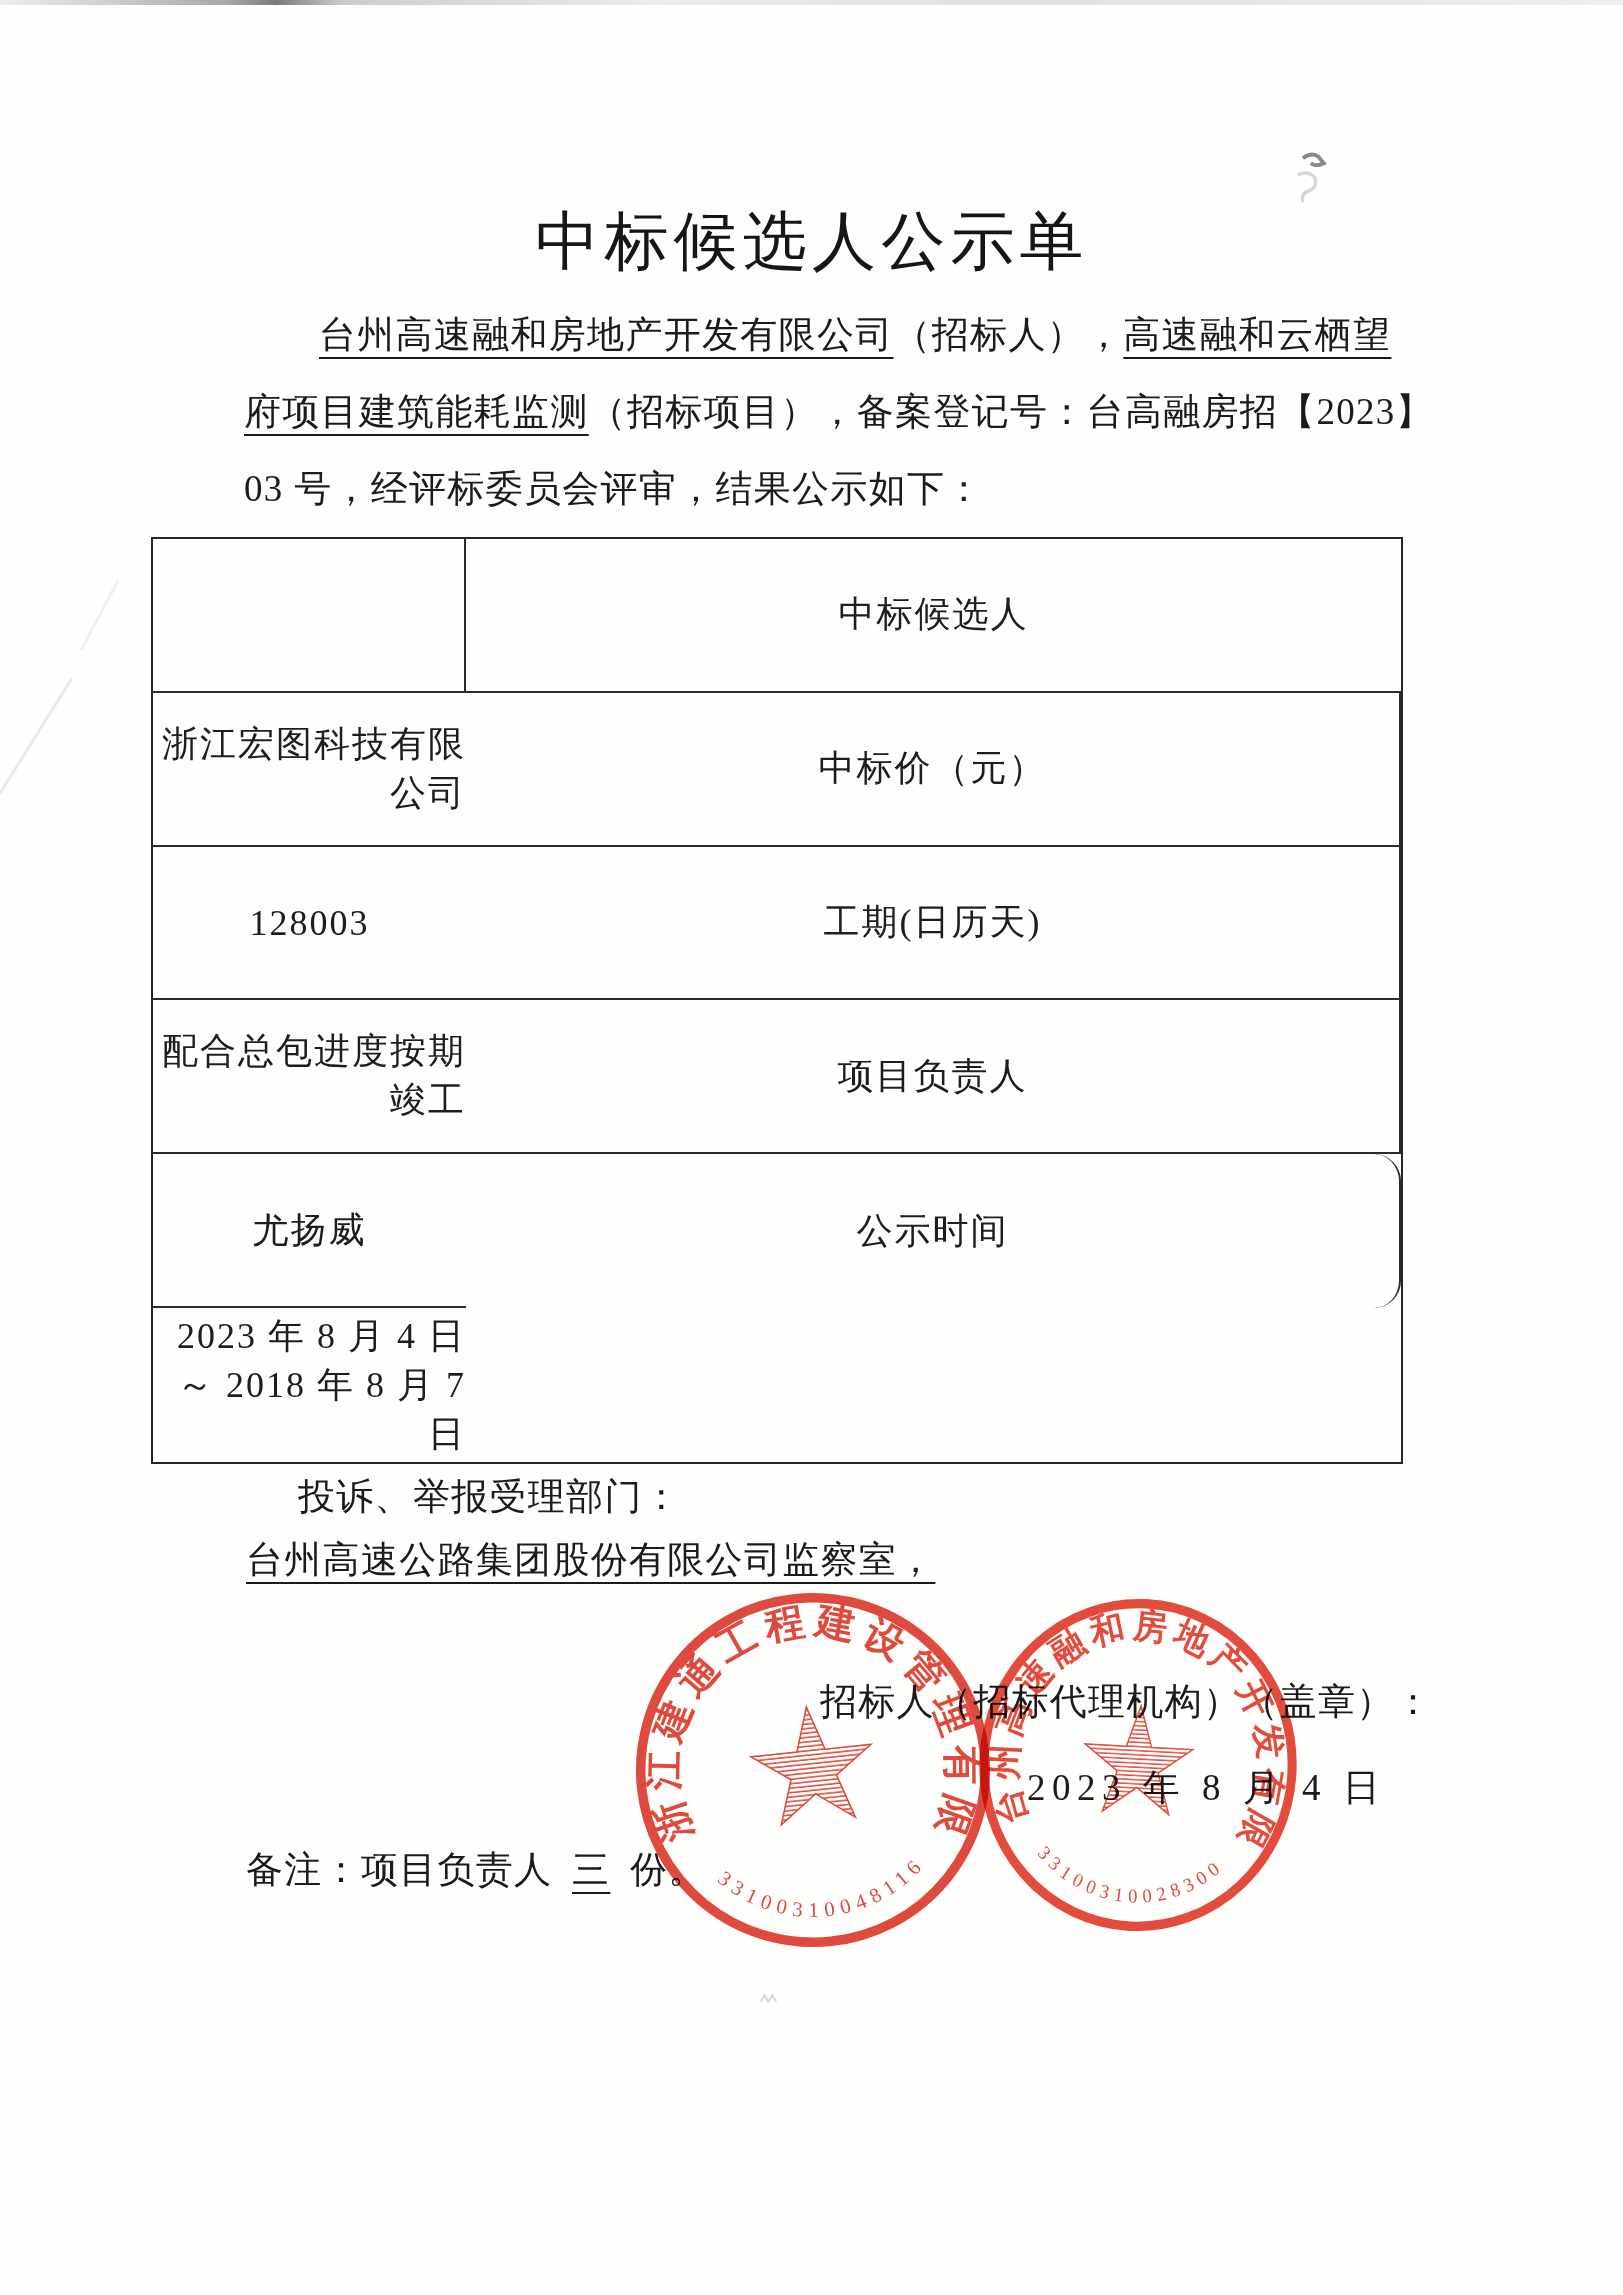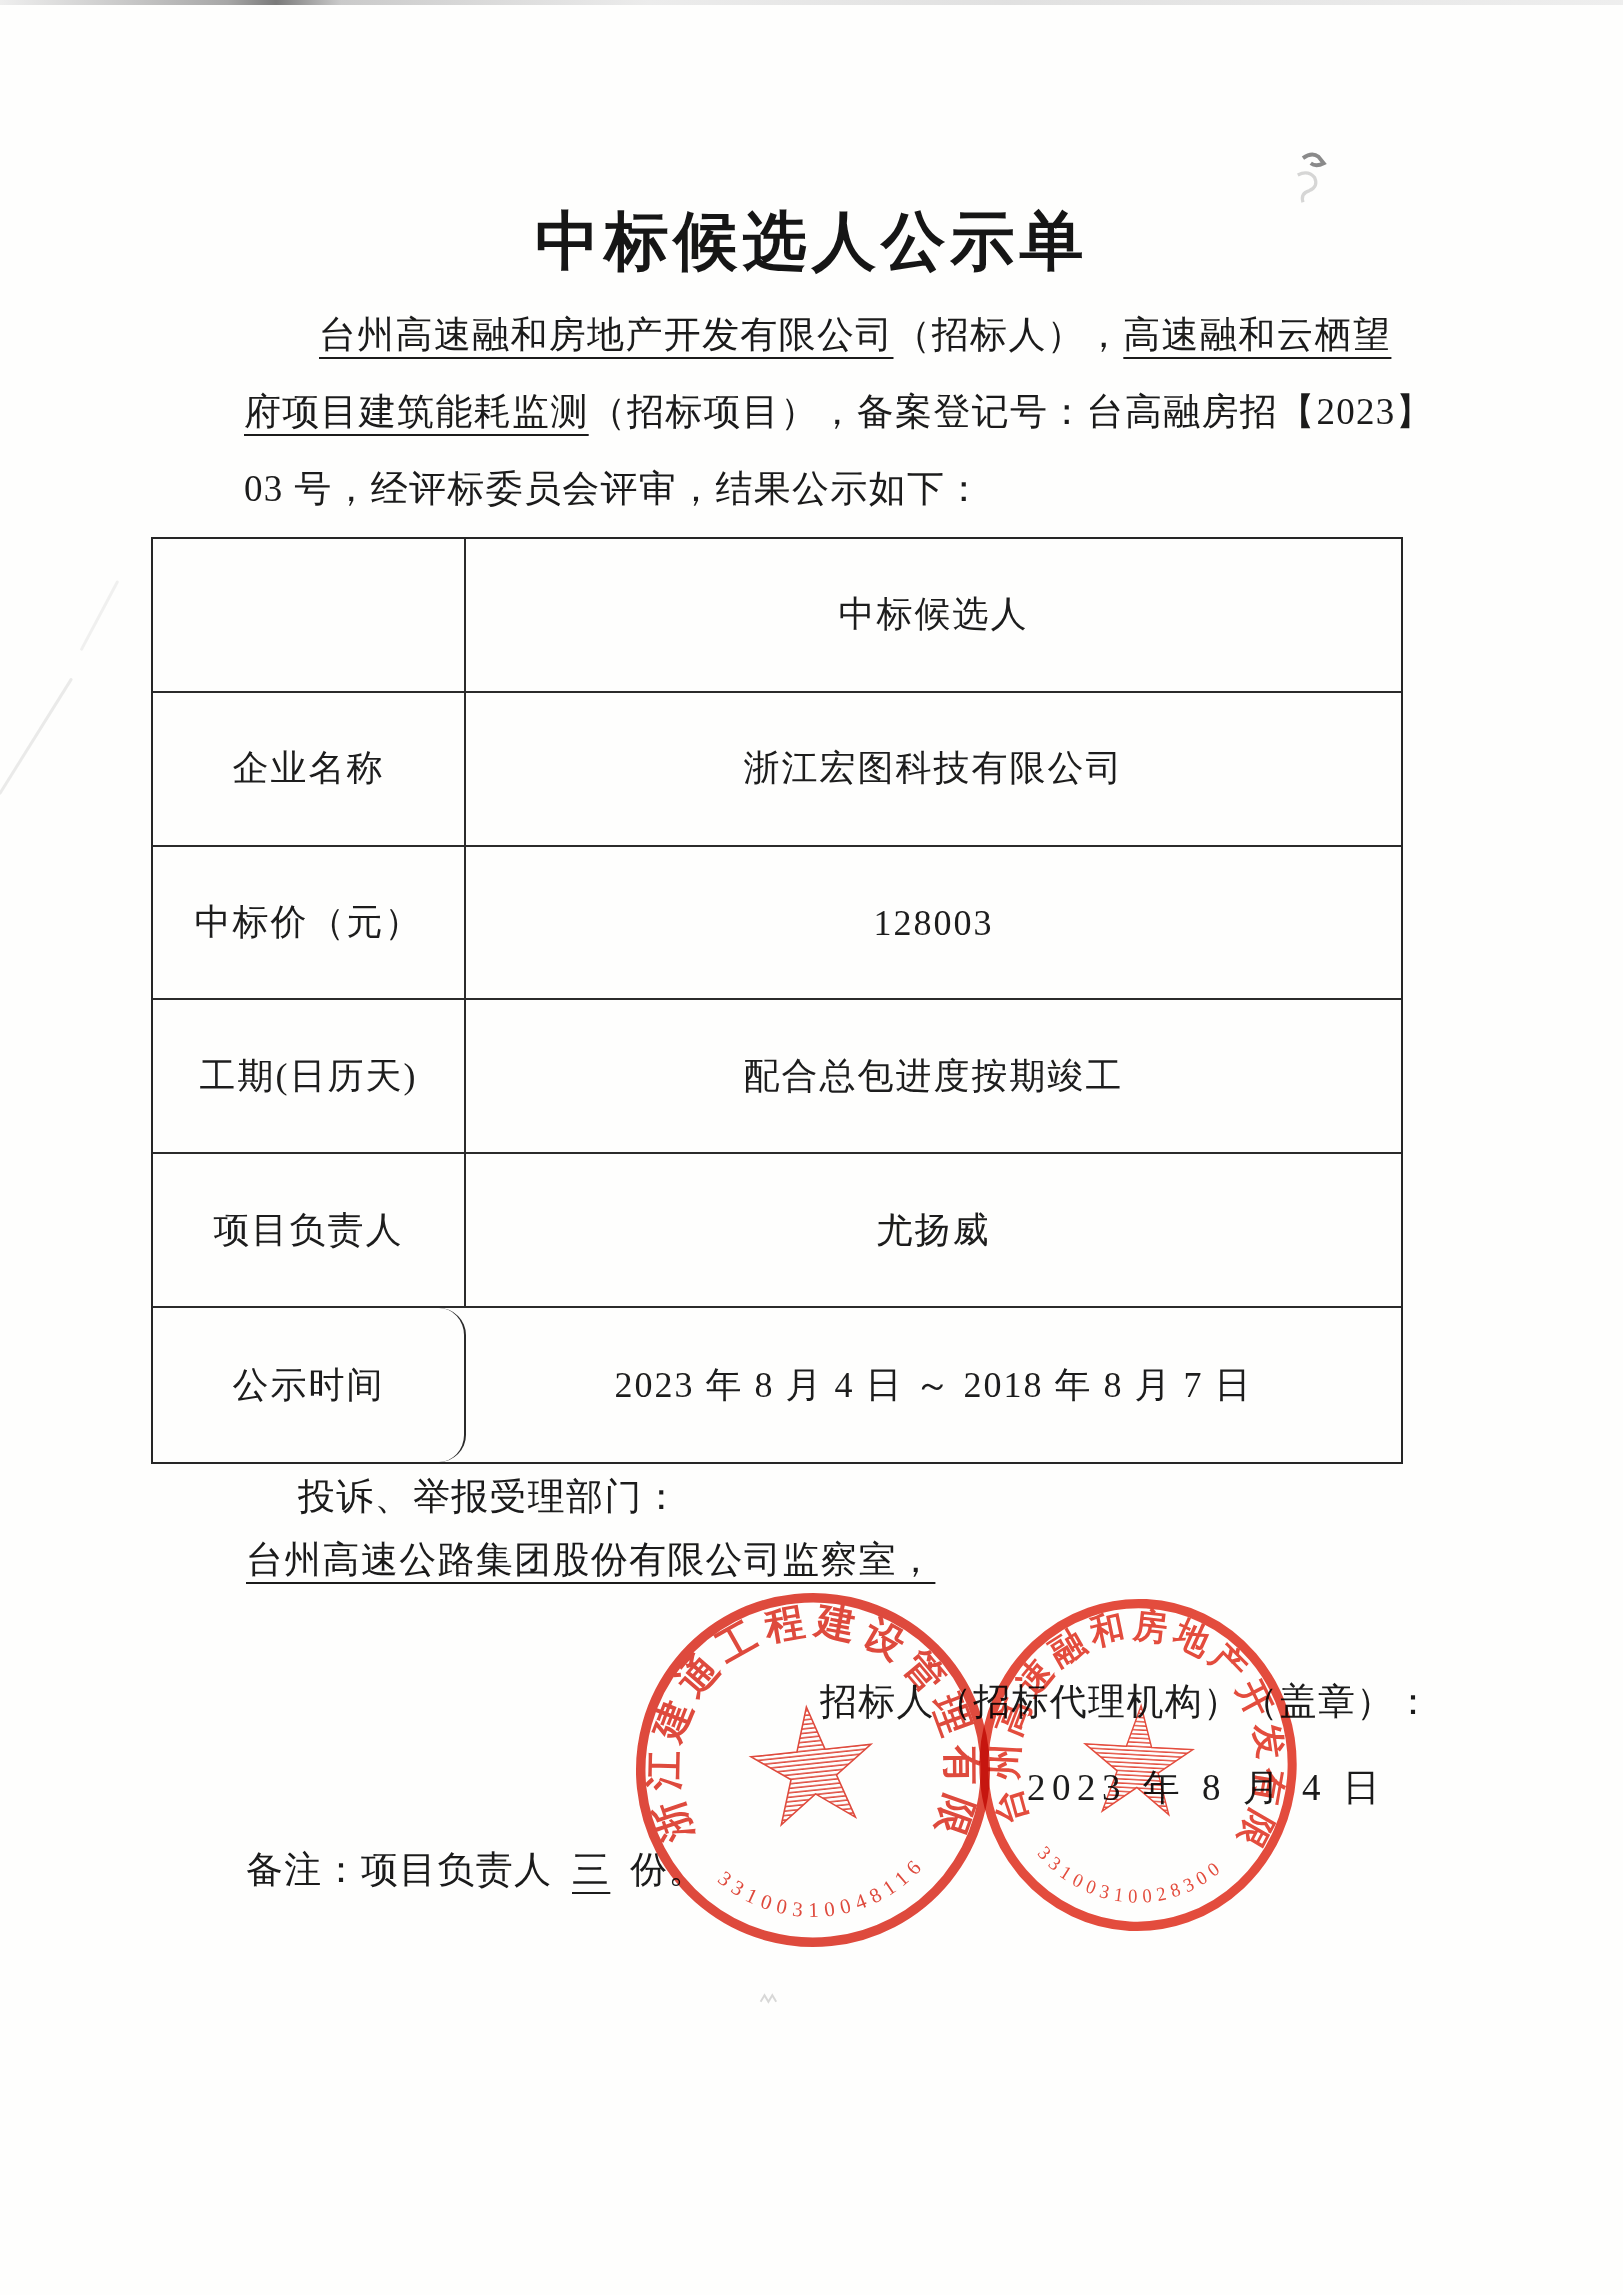--- a/index.html
+++ b/index.html
@@ -15,21 +15,21 @@
     background:linear-gradient(90deg,#e9e9e9 0%,#b5b5b5 8%,#8a8a8a 14%,#4f4f4f 17%,#b9b9b9 21%,#e6e6e6 40%,#d7d7d7 62%,#e9e9e9 100%);
   }
   .smudge{position:absolute;background:#8f8f8f;opacity:.18;border-radius:2px;}
   .smudge.s1{left:34px;top:668px;width:3.3px;height:137px;transform:rotate(32deg);}
   .smudge.s2{left:98px;top:576px;width:2.6px;height:79px;transform:rotate(28deg);opacity:.12;}
   .mark-tr{position:absolute;left:1278px;top:149px;width:59px;height:65px;opacity:.8;}
   .mark-bc{position:absolute;left:758px;top:1990px;width:26px;height:17px;opacity:.28;}
 
   .title{
     position:absolute;top:198px;left:0;width:100%;text-align:center;
-    font-size:64px;font-weight:bold;letter-spacing:5.2px;color:#161616;
+    font-size:64px;font-weight:normal;letter-spacing:5.2px;color:#161616;
   }
   .intro{
     position:absolute;left:244px;top:296px;width:1179px;
     font-size:37px;line-height:77px;letter-spacing:1.3px;color:#1b1b1b;
   }
   .intro .line{white-space:nowrap;}
   .intro .line.first{text-indent:75px;}
   .u{
     text-decoration:underline;
     text-decoration-thickness:2.3px;
@@ -91,21 +91,20 @@
   <div class="intro">
     <div class="line first"><span class="u">台州高速融和房地产开发有限公司</span><span>（招标人），</span><span class="u">高速融和云栖望</span></div>
     <div class="line"><span class="u">府项目建筑能耗监测</span><span>（招标项目），备案登记号：台高融房招【2023】</span></div>
     <div class="line">03 号，经评标委员会评审，结果公示如下：</div>
   </div>
 
   <div class="pub-table">
     <div class="cell label"></div>
     <div class="cell">中标候选人</div>
 
-    <div class="cell label">企业名称</div>
     <div class="cell">浙江宏图科技有限公司</div>
 
     <div class="cell label">中标价（元）</div>
     <div class="cell">128003</div>
 
     <div class="cell label">工期(日历天)</div>
     <div class="cell">配合总包进度按期竣工</div>
 
     <div class="cell label">项目负责人</div>
     <div class="cell">尤扬威</div>

